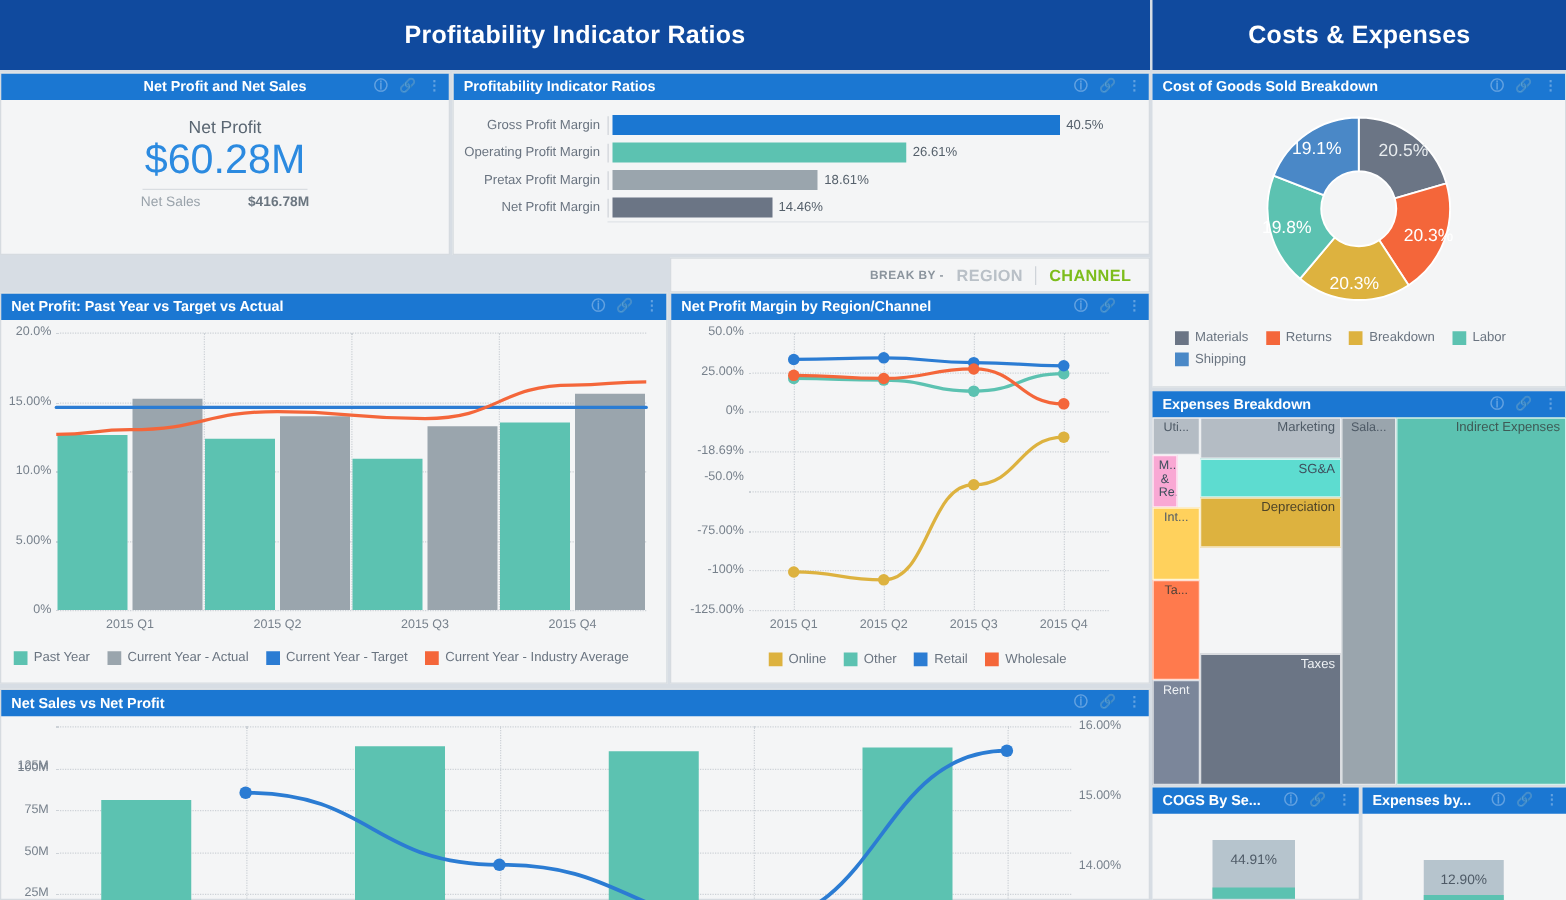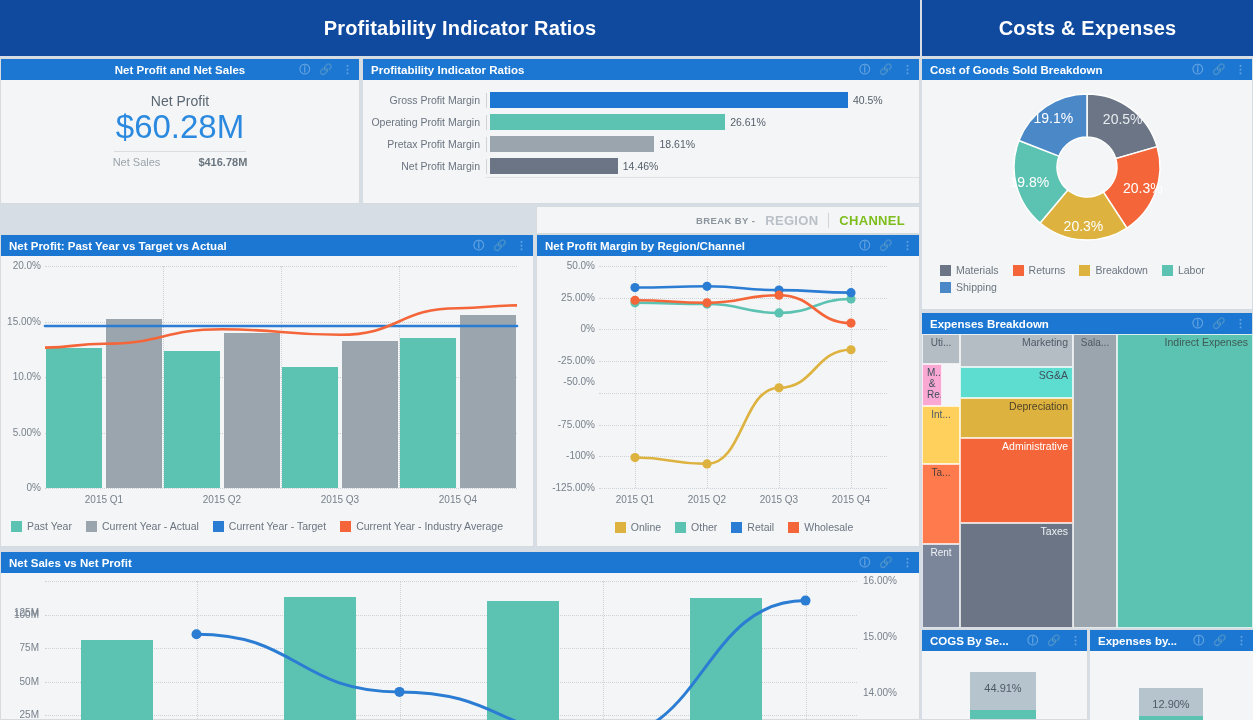--- a/index.html
+++ b/index.html
@@ -297,21 +297,21 @@
             <circle cx="36" cy="34.25142857142856" r="4.6" fill="#f4663a"></circle>
             <circle cx="108" cy="36.78857142857143" r="4.6" fill="#f4663a"></circle>
             <circle cx="180" cy="29.177142857142854" r="4.6" fill="#f4663a"></circle>
             <circle cx="252" cy="57.08571428571429" r="4.6" fill="#f4663a"></circle>
           </svg>
         </div>
       <div id="npm-yticks">
           <div class="ytick" style="left: 0px; width: 58px; top: 4px;">50.0%</div>
           <div class="ytick" style="left: 0px; width: 58px; top: 35.7143px;">25.00%</div>
           <div class="ytick" style="left: 0px; width: 58px; top: 67.4286px;">0%</div>
-          <div class="ytick" style="left: 0px; width: 58px; top: 99.1429px;">-25.00%</div>
+          <div class="ytick" style="left: 0px; width: 58px; top: 99.1429px;">-18.69%</div>
           <div class="ytick" style="left: 0px; width: 58px; top: 120px;">-50.0%</div>
           <div class="ytick" style="left: 0px; width: 58px; top: 162.571px;">-75.00%</div>
           <div class="ytick" style="left: 0px; width: 58px; top: 194.286px;">-100%</div>
           <div class="ytick" style="left: 0px; width: 58px; top: 226px;">-125.00%</div>
         </div>
       <div id="npm-xticks">
           <div class="xtick" style="left: 64px; top: 238px; width: 68px; text-align: center;">2015 Q1</div>
           <div class="xtick" style="left: 136px; top: 238px; width: 68px; text-align: center;">2015 Q2</div>
           <div class="xtick" style="left: 208px; top: 238px; width: 68px; text-align: center;">2015 Q3</div>
           <div class="xtick" style="left: 280px; top: 238px; width: 68px; text-align: center;">2015 Q4</div>
@@ -444,21 +444,20 @@
     </div>
     <div class="panel-body" id="treemap">
         <div class="tm-cell" style="left: 0px; top: 0px; width: 38px; height: 30px; background: rgb(180, 188, 196); color: rgb(78, 90, 102); text-align: center; font-size: 10px;">Uti...</div>
         <div class="tm-cell" style="left: 0px; top: 30px; width: 20px; height: 42px; background: #f9a8d4; color: rgb(62, 78, 92); text-align: center; font-size: 10px;">M... &amp; Re...</div>
         <div class="tm-cell" style="left: 0px; top: 72px; width: 38px; height: 58px; background: rgb(255, 209, 92); color: rgb(78, 90, 102); text-align: center; font-size: 10px;">Int...</div>
         <div class="tm-cell" style="left: 0px; top: 130px; width: 38px; height: 80px; background: rgb(255, 122, 77); color: rgb(78, 64, 56); text-align: center; font-size: 10px;">Ta...</div>
         <div class="tm-cell" style="left: 0px; top: 210px; width: 38px; height: 84px; background: rgb(123, 134, 154); color: rgb(238, 241, 244); text-align: center; font-size: 10px;">Rent</div>
         <div class="tm-cell" style="left: 38px; top: 0px; width: 113px; height: 33px; background: rgb(180, 188, 196); color: rgb(78, 90, 102);">Marketing</div>
         <div class="tm-cell" style="left: 38px; top: 33px; width: 113px; height: 31px; background: rgb(93, 220, 208); color: rgb(62, 78, 92);">SG&amp;A</div>
         <div class="tm-cell" style="left: 38px; top: 64px; width: 113px; height: 40px; background: rgb(221, 178, 63); color: rgb(78, 68, 40);">Depreciation</div>
-        <div class="tm-cell" style="left: 38px; top: 104px; width: 113px; height: 85px; background: rgb(244, 102, 58); color: rgb(255, 255, 255);">Administrative</div>
         <div class="tm-cell" style="left: 38px; top: 189px; width: 113px; height: 105px; background: rgb(107, 117, 133); color: rgb(238, 241, 244);">Taxes</div>
         <div class="tm-cell" style="left: 151px; top: 0px; width: 44px; height: 294px; background: rgb(154, 165, 173); color: rgb(78, 90, 102); text-align: center; font-size: 10px;">Sala...</div>
         <div class="tm-cell" style="left: 195px; top: 0px; width: 136px; height: 294px; background: rgb(92, 194, 177); color: rgb(62, 90, 85);">Indirect Expenses</div>
       </div>
   </div>
 
   <div class="panel" style="left:922px;top:629px;width:166px;height:91px;border-left:none;">
     <div class="panel-head">
       <span>COGS By Se...</span>
       <span class="head-icons">

